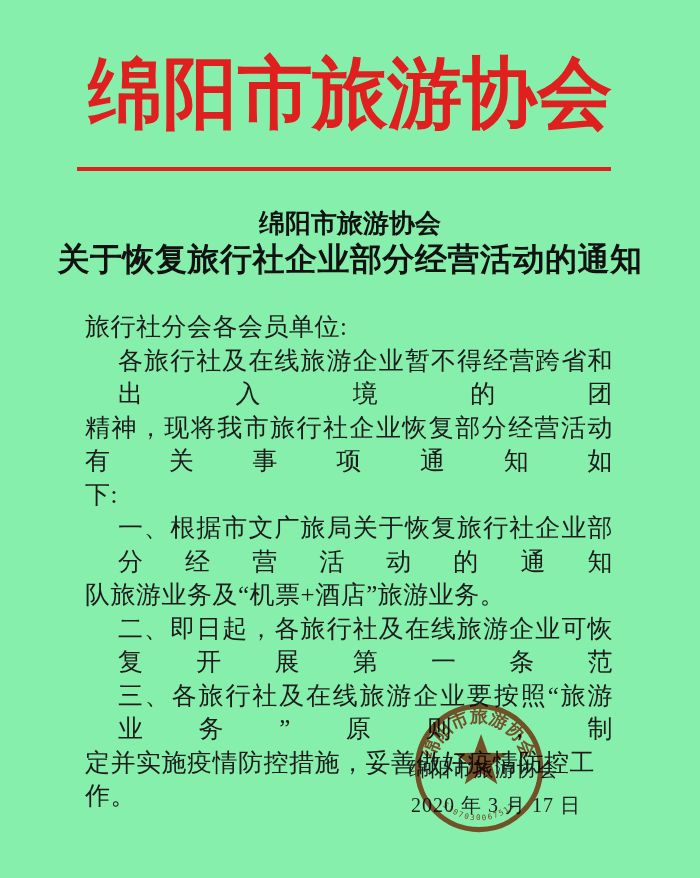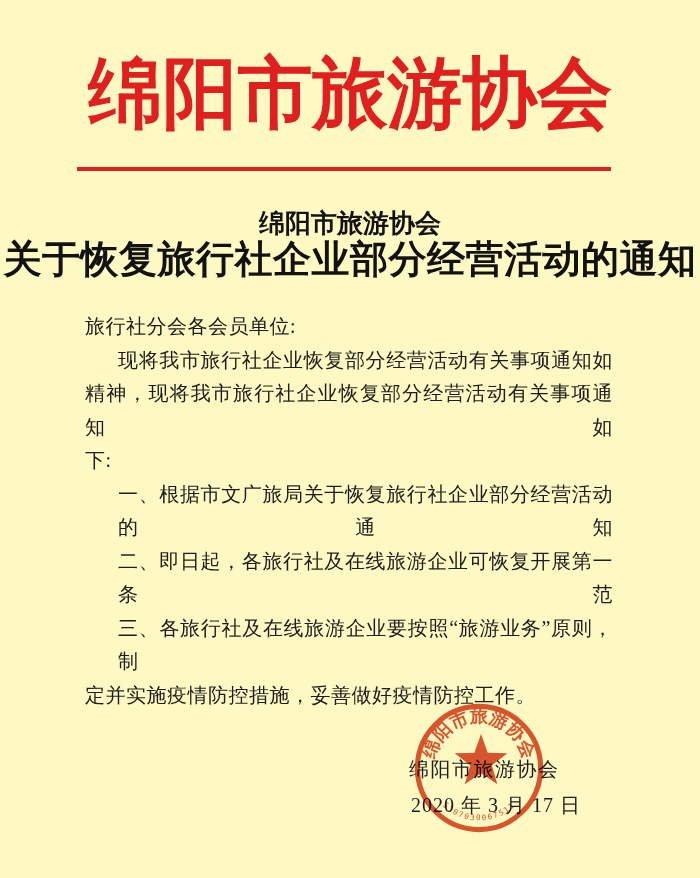--- a/index.html
+++ b/index.html
@@ -2,21 +2,21 @@
 <html><head>
 <meta charset="utf-8">
 <style>
   html, body { margin: 0; padding: 0; }
   body { background: #ffffff; }
 
   .page {
     position: relative;
     width: 700px;
     height: 878px;
-    background: #fef9c3;
+    background: #86efac;
     overflow: hidden;
     font-family: "Liberation Serif", "DejaVu Serif", serif;
   }
 
   
   .letterhead {
     position: absolute;
     top: 44px;
     left: 0;
     width: 700px;
@@ -41,29 +41,29 @@
   .doc-title {
     position: absolute;
     top: 207px;
     left: 0;
     width: 700px;
     text-align: center;
     color: #121212;
     font-weight: bold;
   }
   .doc-title .t1 { font-size: 26px; line-height: 34px; }
-  .doc-title .t2 { font-size: 38px; line-height: 37px; letter-spacing: 0.5px; }
+  .doc-title .t2 { font-size: 32px; line-height: 37px; letter-spacing: 0.5px; }
 
   
   .body-text {
     position: absolute;
     top: 310px;
     left: 85px;
     width: 528px;
-    font-size: 20px;
+    font-size: 25px;
     line-height: 33.5px;
     color: #1c1c1c;
     letter-spacing: 0.5px;
   }
   .body-text .line { min-height: 33.5px; }
   .body-text .indent { padding-left: 33px; }
   .body-text .full { text-align: justify; text-align-last: justify; }
 
   
   .sig-org {
@@ -102,24 +102,25 @@
   <div class="letterhead">绵阳市旅游协会</div>
   <div class="letterhead-rule"></div>
 
   <div class="doc-title">
     <div class="t1">绵阳市旅游协会</div>
     <div class="t2">关于恢复旅行社企业部分经营活动的通知</div>
   </div>
 
   <div class="body-text">
     <div class="line">旅行社分会各会员单位:</div>
-    <div class="line indent full">现将我市旅行社企业恢复部分经营活动有关事项通知如</div>
+    <div class="line indent full">各旅行社及在线旅游企业暂不得经营跨省和出入境的团</div>
     <div class="line full">精神，现将我市旅行社企业恢复部分经营活动有关事项通知如</div>
     <div class="line">下:</div>
     <div class="line indent full">一、根据市文广旅局关于恢复旅行社企业部分经营活动的通知</div>
+    <div class="line">队旅游业务及“机票+酒店”旅游业务。</div>
     <div class="line indent full">二、即日起，各旅行社及在线旅游企业可恢复开展第一条范</div>
     <div class="line indent full">三、各旅行社及在线旅游企业要按照“旅游业务”原则，制</div>
     <div class="line">定并实施疫情防控措施，妥善做好疫情防控工作。</div>
   </div>
 
   <div class="sig-org">绵阳市旅游协会</div>
   <div class="sig-date">2020 年 3 月 17 日</div>
 
   <svg class="seal" viewBox="0 0 150 150">
     <circle cx="75" cy="75" r="60" fill="none" stroke="#d34425" stroke-width="5"></circle>

